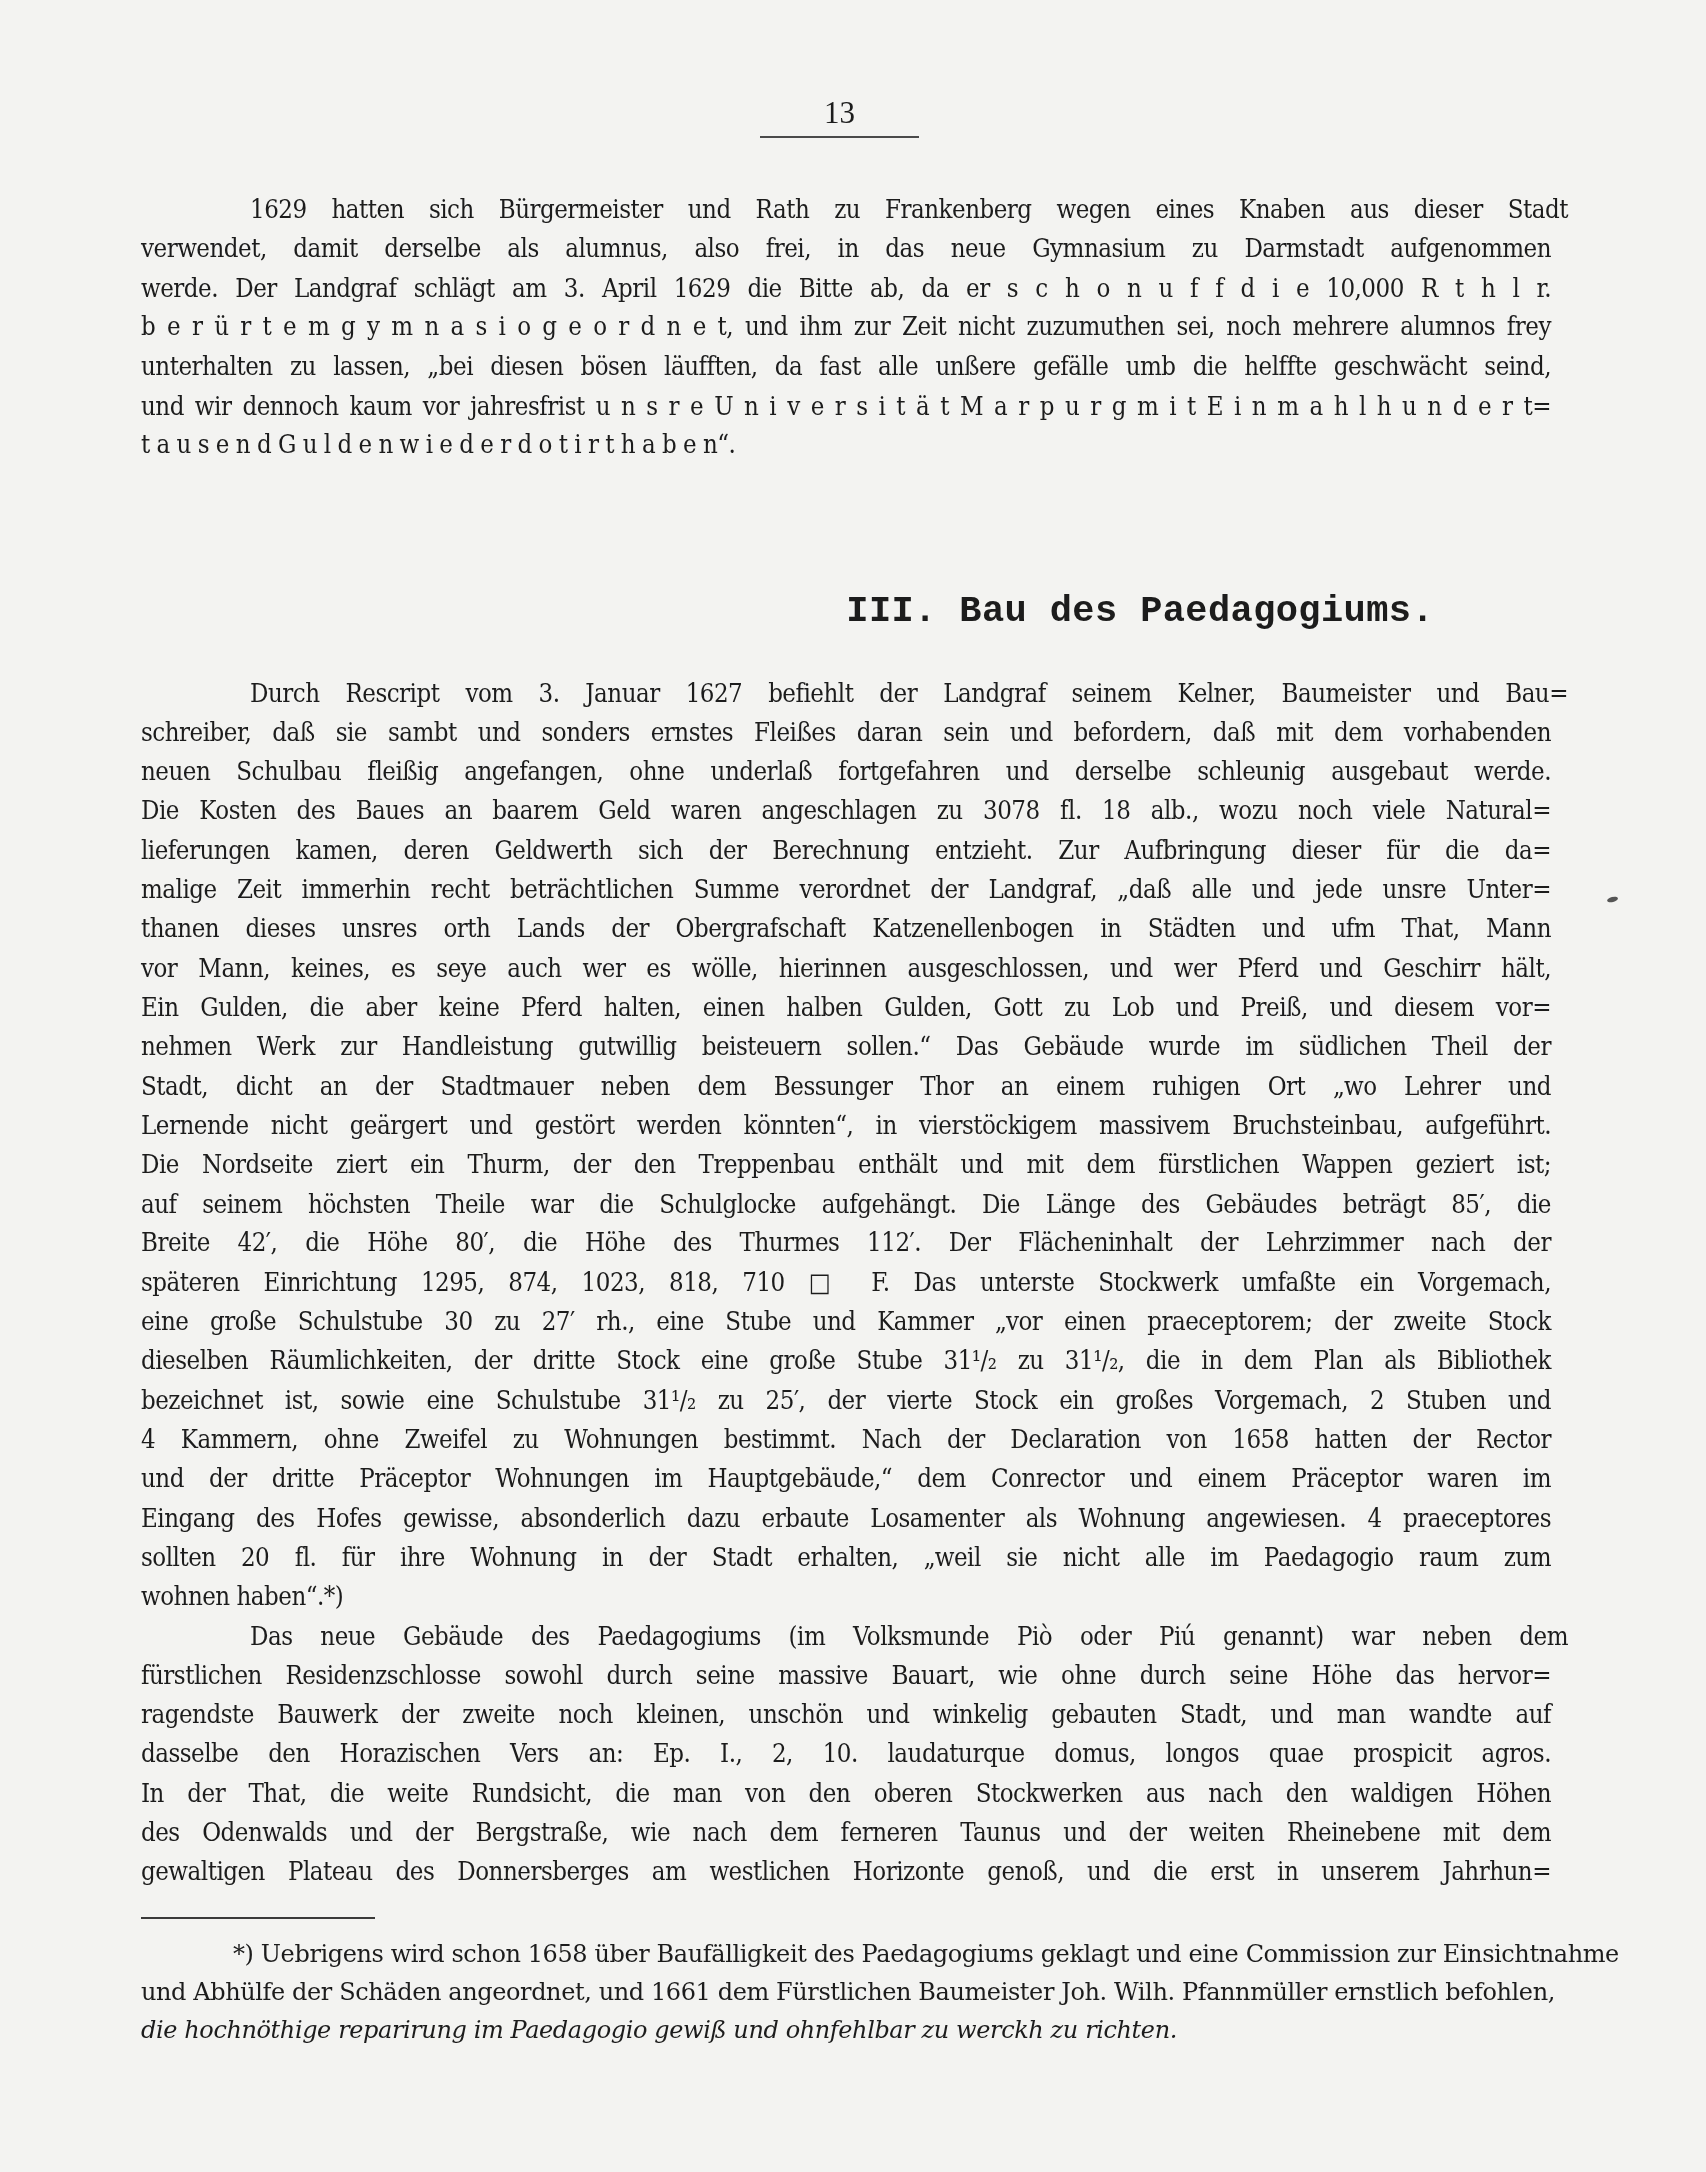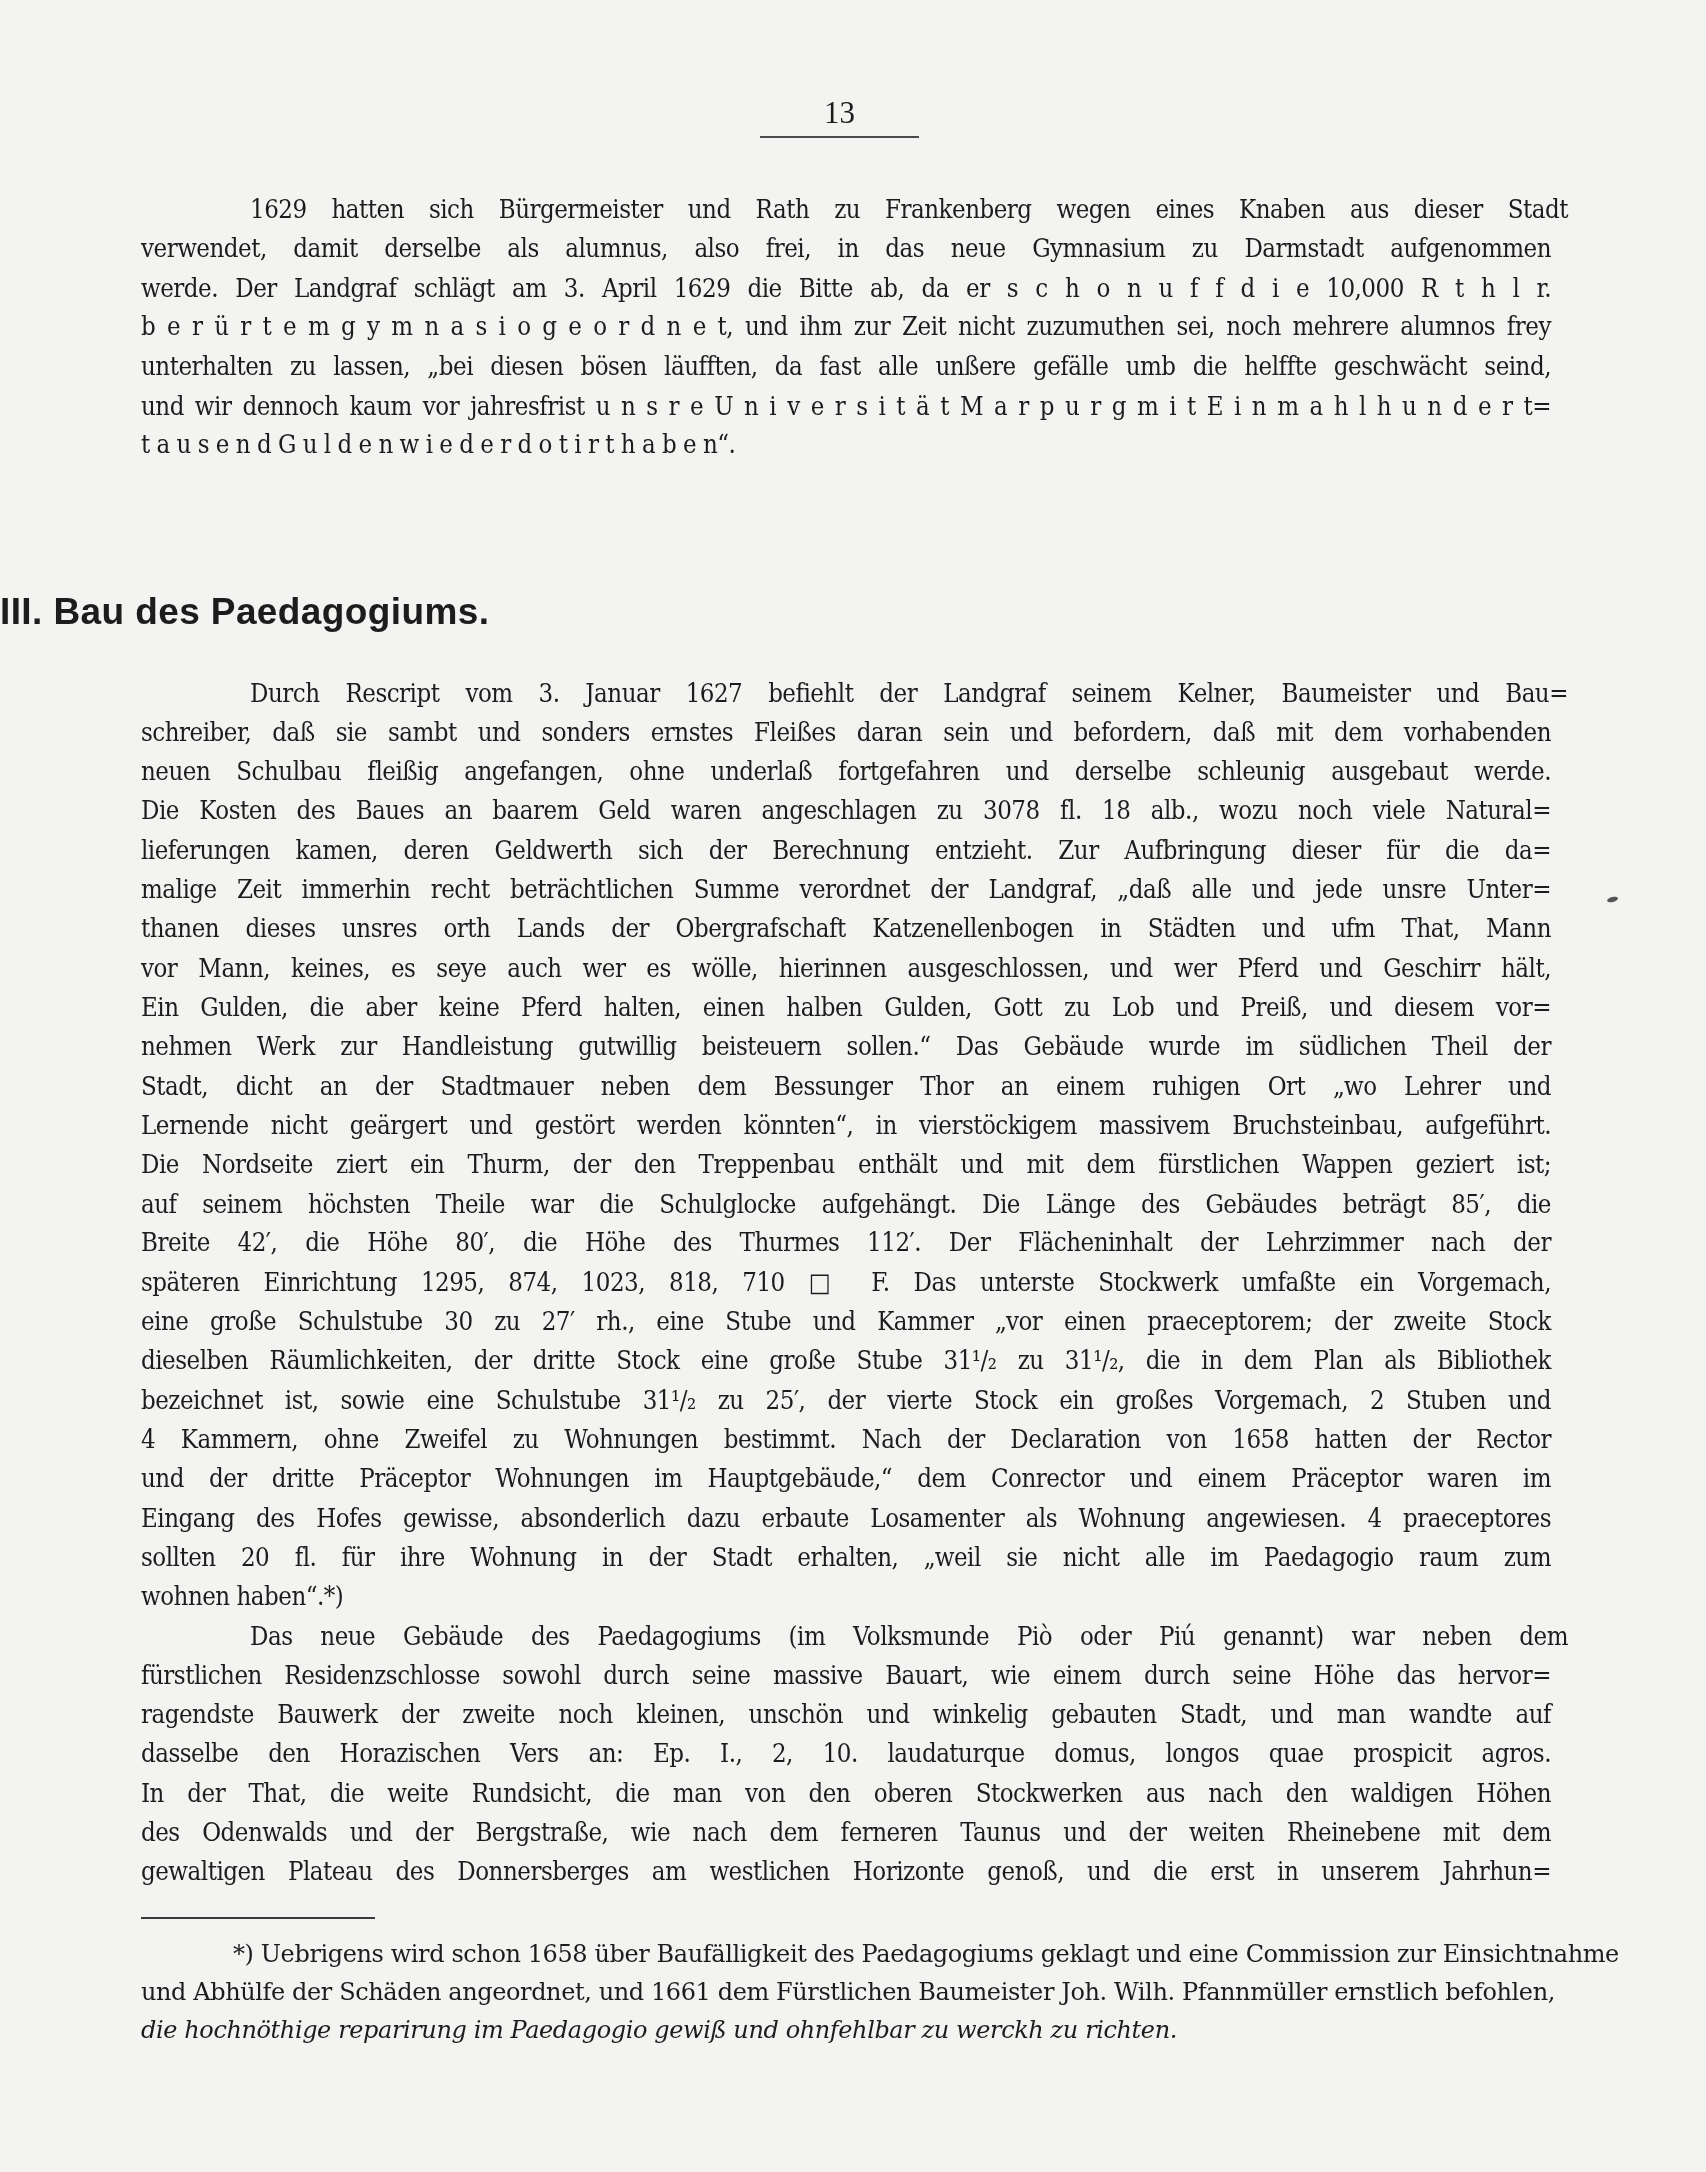--- a/index.html
+++ b/index.html
@@ -20,21 +20,21 @@
     font-family: "DejaVu Serif Condensed", "DejaVu Serif", serif;
     font-size: 25.6px; line-height: 34px; height: 34px;
     white-space: nowrap; overflow: visible;
     text-align: justify; text-align-last: justify;
     letter-spacing: -0.5px;
   }
   .line.last { text-align-last: left; }
   .line.indent { left: 242px; width: 1318px; margin-left: 8px; }
   .heading {
     position: absolute; left: 0; width: 1434px; top: 588px;
-    text-align: left; font-family: Liberation Sans, sans-serif; font-weight: bold;
+    text-align: right; font-family: Liberation Mono, monospace; font-weight: bold;
     font-size: 37px; line-height: 47px; letter-spacing: 0.4px;
   }
   .fn-rule { position: absolute; left: 141px; top: 1917px; width: 234px; height: 2.3px; background: #3a3a3a; }
   .fn-line {
     position: absolute; left: 141px; width: 1410px;
     font-family: "DejaVu Serif", serif; font-size: 24px; line-height: 28px; height: 28px;
     white-space: nowrap; text-align: justify; text-align-last: justify; letter-spacing: -0.4px;
   }
   .fn-line.indent { left: 233px; width: 1318px; }
   .fn-line.last { text-align-last: left; font-style: italic; }
@@ -81,21 +81,21 @@
     <div class="line" style="top:1383px">bezeichnet ist, sowie eine Schulstube 31¹/₂ zu 25′, der vierte Stock ein großes Vorgemach, 2 Stuben und</div>
     <div class="line" style="top:1422px">4 Kammern, ohne Zweifel zu Wohnungen bestimmt.  Nach der Declaration von 1658 hatten der Rector</div>
     <div class="line" style="top:1461px">und der dritte Präceptor Wohnungen im Hauptgebäude,“ dem Conrector und einem Präceptor waren im</div>
     <div class="line" style="top:1501px">Eingang des Hofes gewisse, absonderlich dazu erbaute Losamenter als Wohnung angewiesen.  4 praeceptores</div>
     <div class="line" style="top:1540px">sollten 20 fl. für ihre Wohnung in der Stadt erhalten, „weil sie nicht alle im Paedagogio raum zum</div>
     <div class="line last" style="top:1579px">wohnen haben“.*)</div>
   </div>
 
   <div>
     <div class="line indent" style="top:1619px">Das neue Gebäude des Paedagogiums (im Volksmunde Piò oder Piú genannt) war neben dem</div>
-    <div class="line" style="top:1658px">fürstlichen Residenzschlosse sowohl durch seine massive Bauart, wie einem durch seine Höhe das hervor=</div>
+    <div class="line" style="top:1658px">fürstlichen Residenzschlosse sowohl durch seine massive Bauart, wie ohne durch seine Höhe das hervor=</div>
     <div class="line" style="top:1697px">ragendste Bauwerk der zweite noch kleinen, unschön und winkelig gebauten Stadt, und man wandte auf</div>
     <div class="line" style="top:1736px">dasselbe den Horazischen Vers an:  Ep. I., 2, 10. laudaturque domus, longos quae prospicit agros.</div>
     <div class="line" style="top:1776px">In der That, die weite Rundsicht, die man von den oberen Stockwerken aus nach den waldigen Höhen</div>
     <div class="line" style="top:1815px">des Odenwalds und der Bergstraße, wie nach dem ferneren Taunus und der weiten Rheinebene mit dem</div>
     <div class="line" style="top:1854px">gewaltigen Plateau des Donnersberges am westlichen Horizonte genoß, und die erst in unserem Jahrhun=</div>
   </div>
 
   <div class="fn-rule"></div>
   <div>
     <div class="fn-line indent" style="top:1940px">*) Uebrigens wird schon 1658 über Baufälligkeit des Paedagogiums geklagt und eine Commission zur Einsichtnahme</div>

